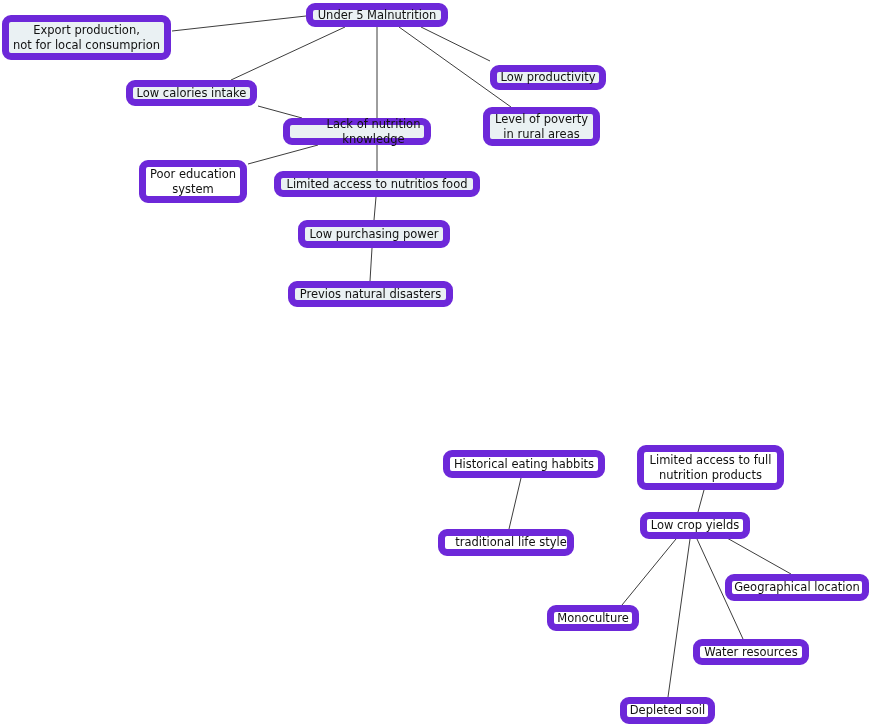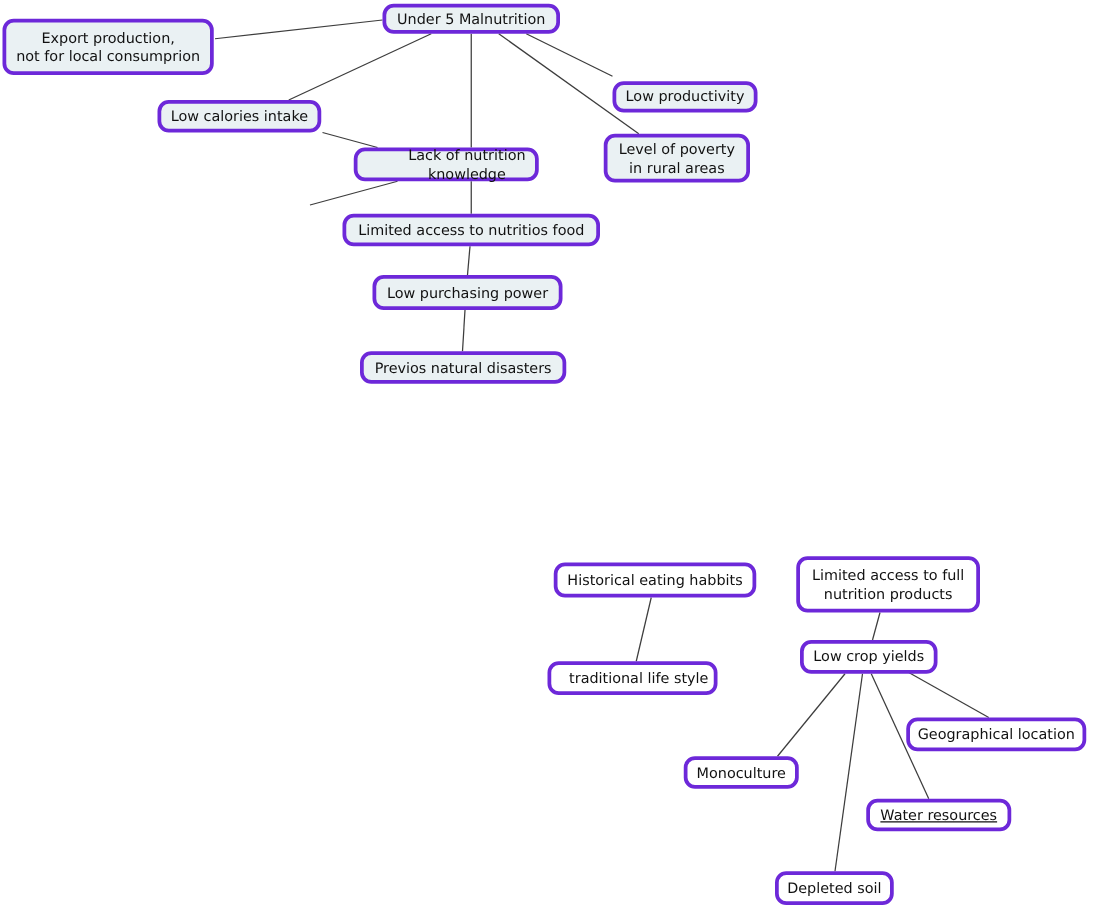--- a/index.html
+++ b/index.html
@@ -18,21 +18,21 @@
   #edges {
     position: absolute;
     left: 0;
     top: 0;
     width: 894px;
     height: 726px;
   }
   .node {
     position: absolute;
     box-sizing: border-box;
-    border: 3px solid #6d28d9;
+    border: 7px solid #6d28d9;
     border-radius: 9px;
     display: flex;
     align-items: center;
     justify-content: center;
     text-align: center;
     font-size: 11.5px;
     line-height: 15px;
     color: #111111;
     white-space: pre-line;
     cursor: default;
@@ -64,25 +64,27 @@
     </svg>
 
 <div class="node shaded" style="left: 306px; top: 3px; width: 142px; height: 24px;"><span>Under 5 Malnutrition</span></div>
     <div class="node shaded" style="left: 2px; top: 15px; width: 169px; height: 45px;"><span>Export production,
 not for local consumprion</span></div>
     <div class="node shaded" style="left: 490px; top: 48px; width: 116px; height: 25px; margin-top: 17px;"><span>Low productivity</span></div>
     <div class="node shaded" style="left: 126px; top: 80px; width: 131px; height: 26px;"><span>Low calories intake</span></div>
     <div class="node shaded" style="left: 483px; top: 107px; width: 117px; height: 39px;"><span>Level of poverty
 in rural areas</span></div>
     <div class="node shaded" style="left: 283px; top: 118px; width: 148px; height: 27px; padding-left: 33px;"><span>Lack of nutrition knowledge</span></div>
+    <div class="node plain" style="left: 139px; top: 160px; width: 108px; height: 43px;"><span>Poor education
+system</span></div>
     <div class="node shaded" style="left: 274px; top: 171px; width: 206px; height: 26px;"><span>Limited access to nutritios food</span></div>
     <div class="node shaded" style="left: 298px; top: 220px; width: 152px; height: 28px;"><span>Low purchasing power</span></div>
     <div class="node shaded" style="left: 288px; top: 281px; width: 165px; height: 26px;"><span>Previos natural disasters</span></div>
     <div class="node plain" style="left: 443px; top: 450px; width: 162px; height: 28px;"><span>Historical eating habbits</span></div>
     <div class="node plain" style="left: 637px; top: 445px; width: 147px; height: 45px;"><span>Limited access to full
 nutrition products</span></div>
     <div class="node plain" style="left: 640px; top: 512px; width: 110px; height: 27px;"><span>Low crop yields</span></div>
     <div class="node plain" style="left: 438px; top: 529px; width: 136px; height: 27px; padding-left: 10px;"><span>traditional life style</span></div>
     <div class="node plain" style="left: 725px; top: 574px; width: 144px; height: 27px;"><span>Geographical location</span></div>
     <div class="node plain" style="left: 547px; top: 605px; width: 92px; height: 26px;"><span>Monoculture</span></div>
-    <div class="node plain" style="left: 693px; top: 639px; width: 116px; height: 26px; text-decoration: underline;"><span>Water resources</span></div>
+    <div class="node plain" style="left: 693px; top: 639px; width: 116px; height: 26px;"><span>Water resources</span></div>
     <div class="node plain" style="left: 620px; top: 697px; width: 95px; height: 27px;"><span>Depleted soil</span></div>
   </div>
 
 </body></html>

